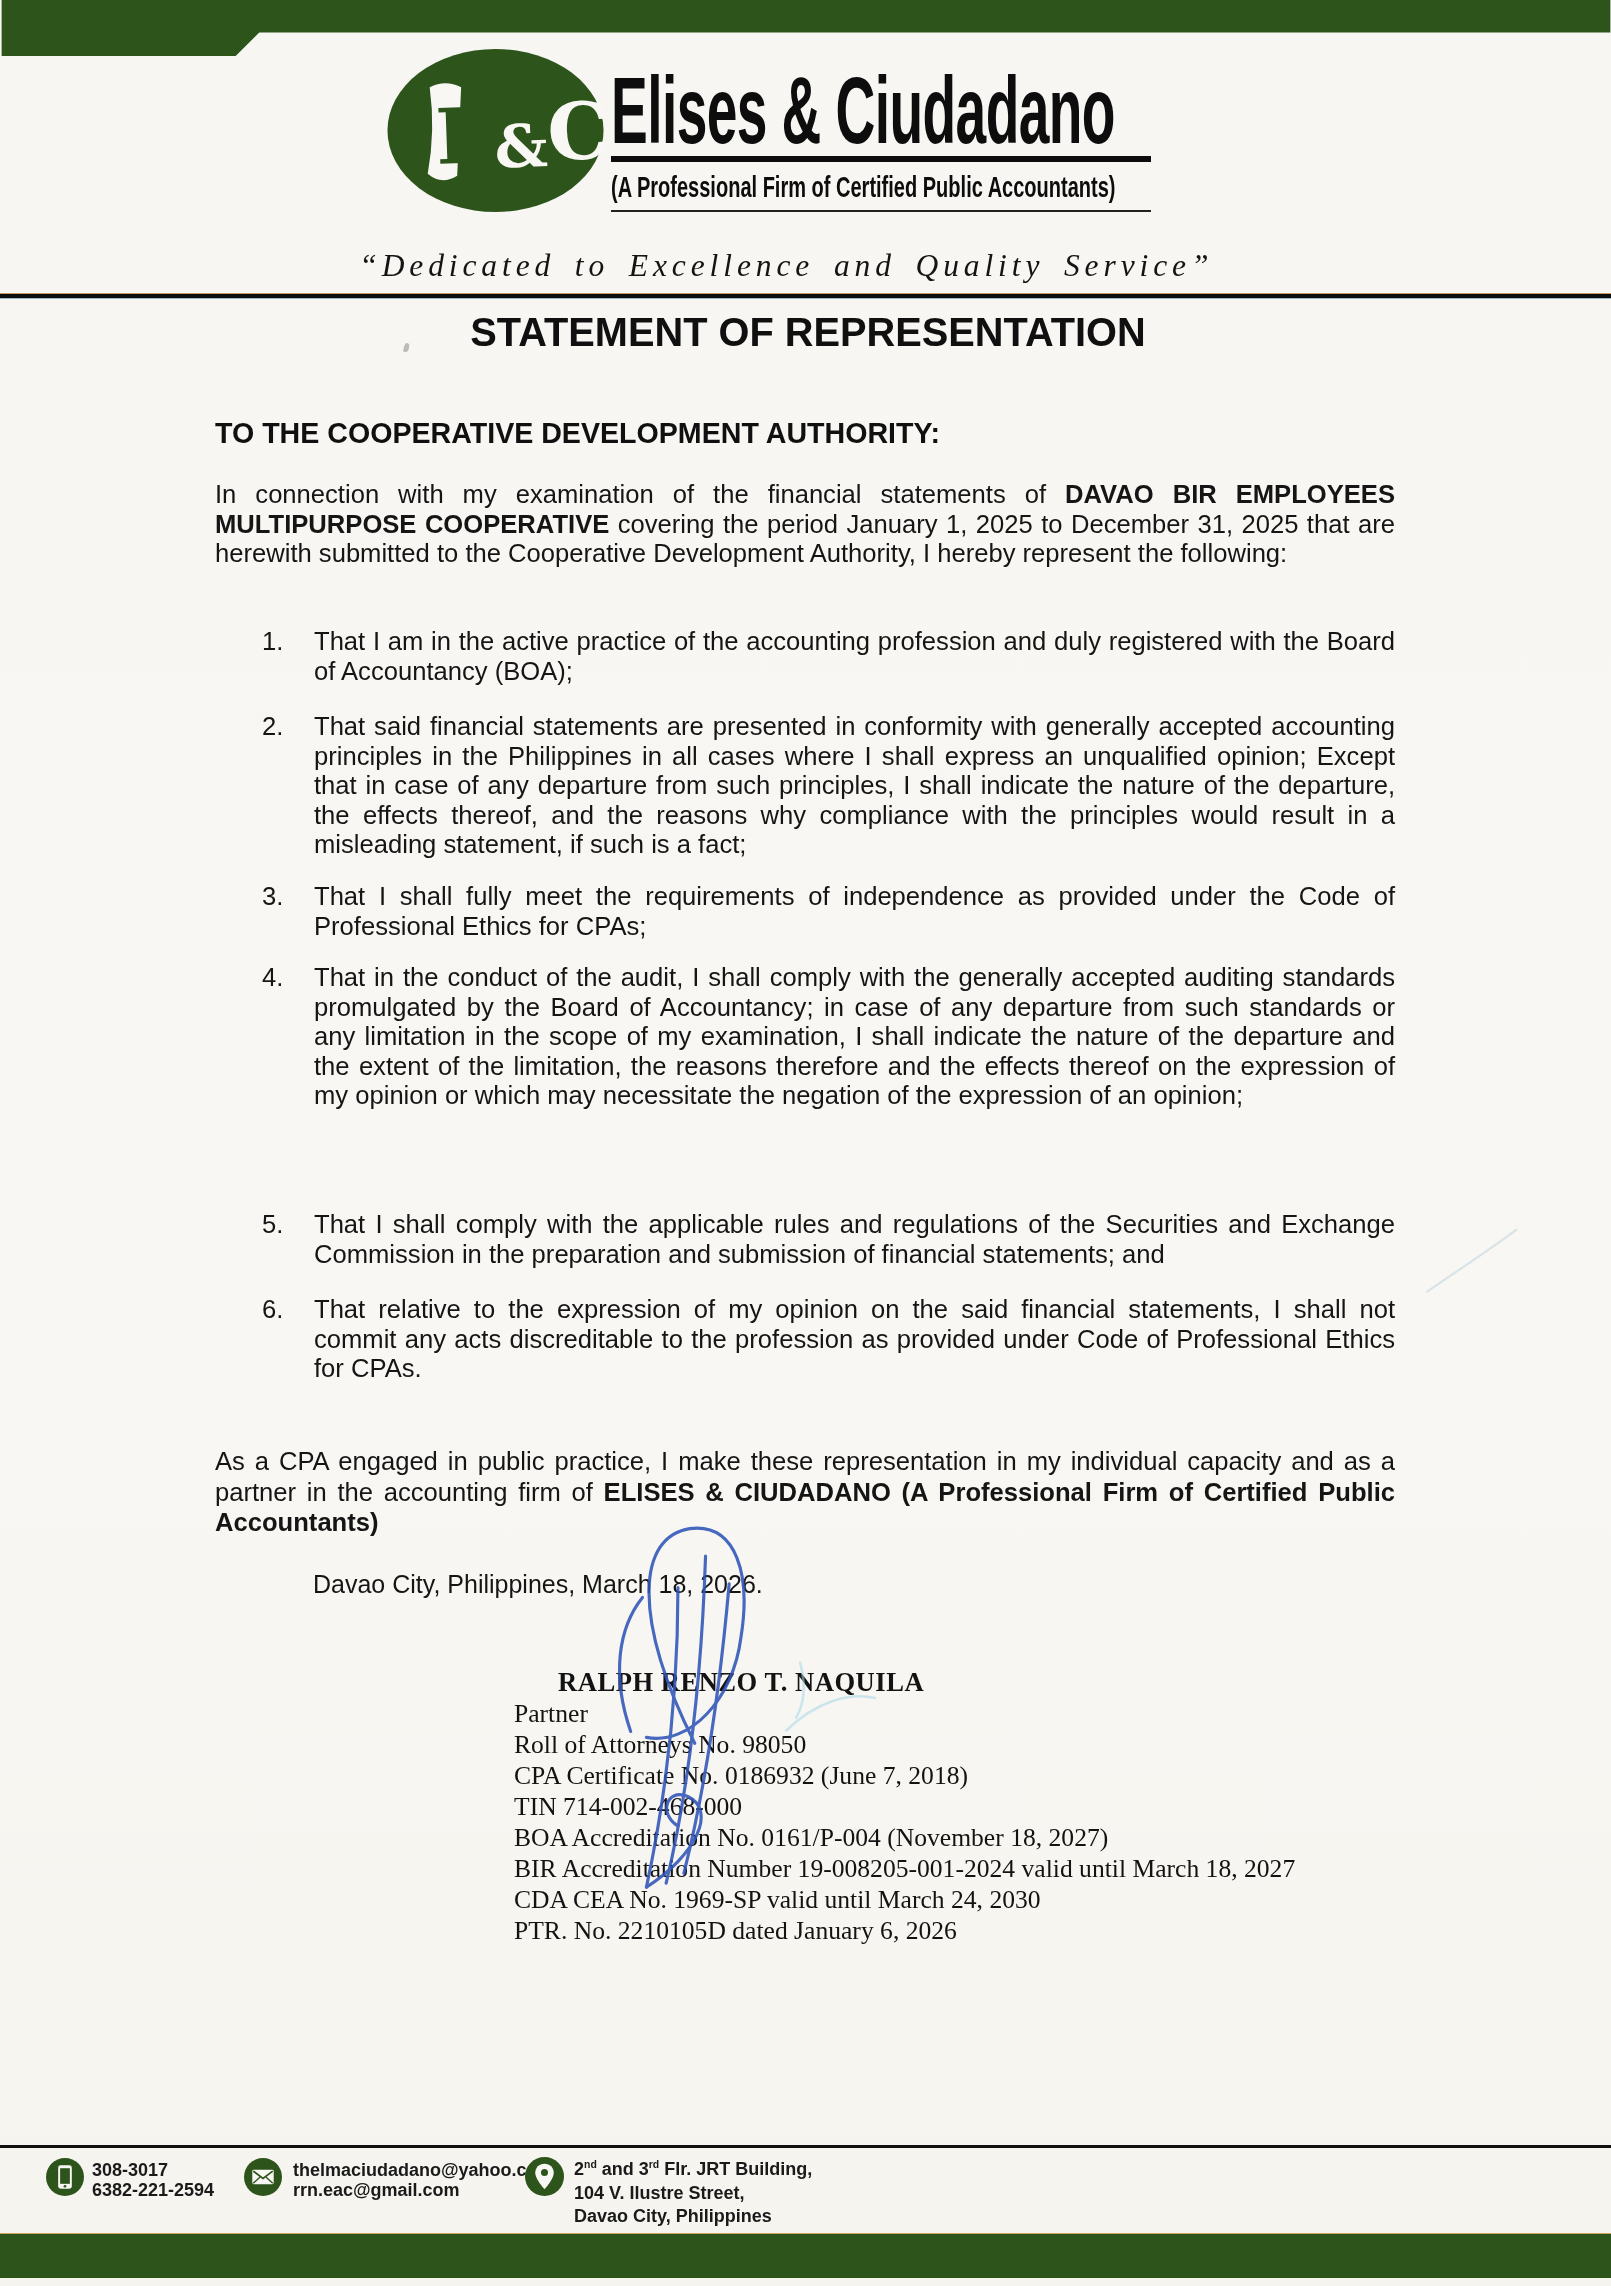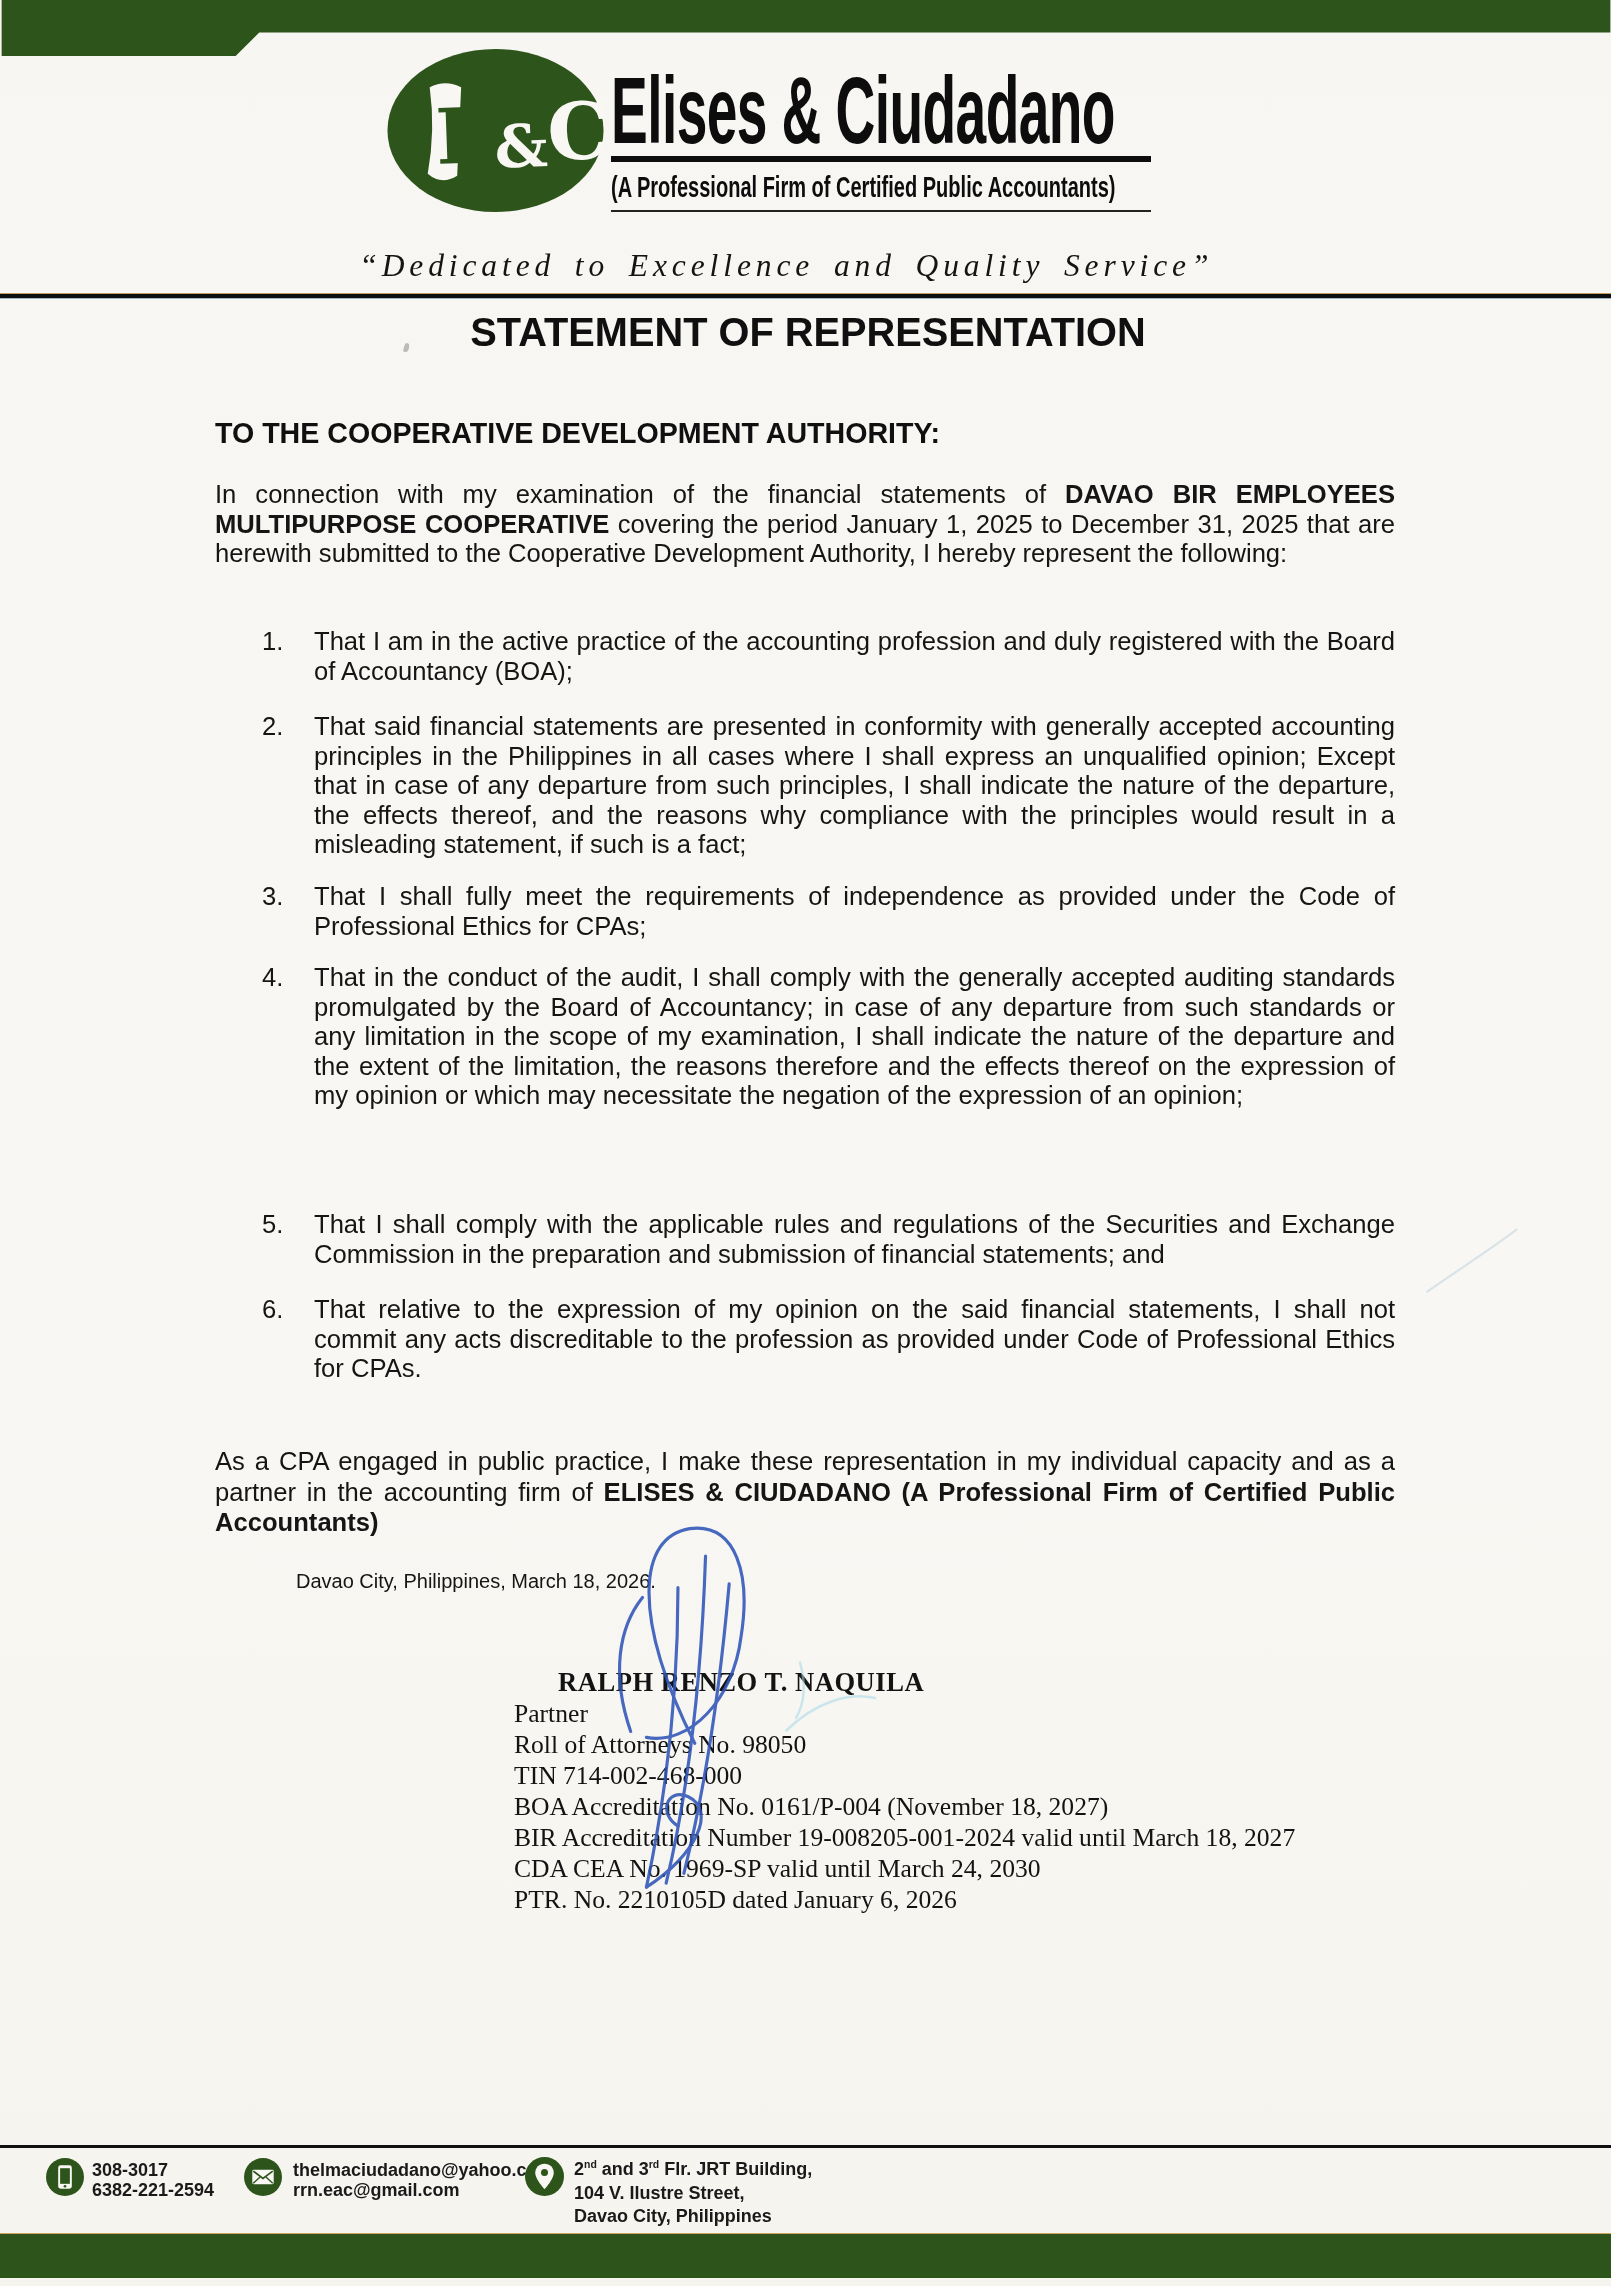--- a/index.html
+++ b/index.html
@@ -40,21 +40,21 @@
   .addressee{
     position:absolute;left:215px;top:417px;
     font-weight:bold;font-size:28.6px;color:#101010;white-space:nowrap;
   }
   .body-text{font-size:25.6px;line-height:29.6px;text-align:justify;color:#151515;}
   .intro{position:absolute;left:215px;top:480px;width:1180px;}
   .closing{position:absolute;left:215px;top:1446px;width:1180px;line-height:30.5px;}
   .list-item{position:absolute;left:262px;width:1133px;}
   .list-num{position:absolute;left:0;top:0;font-size:25.6px;line-height:29.6px;color:#151515;}
   .list-text{margin-left:52px;width:1081px;}
-  .dateline{position:absolute;left:296px;top:1570px;font-size:20px;color:#151515;white-space:nowrap;}
+  .dateline{position:absolute;left:313px;top:1570px;font-size:25px;color:#151515;white-space:nowrap;}
   .sigblock{
     position:absolute;left:514px;top:1667px;
     font-family:"Liberation Serif",serif;font-size:25.6px;line-height:31px;color:#131313;white-space:nowrap;
   }
   .sig-name{font-weight:bold;font-size:26.6px;letter-spacing:0.5px;margin-left:44px;}
   sup{font-size:0.58em;line-height:0;text-align:center;}
   b{font-weight:bold;}
   
   .footer-rule{position:absolute;left:0;top:2145px;width:1612px;height:3px;background:#101010;}
   .footer-band{position:absolute;left:0;top:2234px;width:1612px;height:44px;background:var(--green,#2d541a);box-shadow:0 -1px 0 #caa75d;}
@@ -119,20 +119,21 @@
   </div>
 
   <div class="body-text closing">As a CPA engaged in public practice, I make these representation in my individual capacity and as a partner in the accounting firm of <b>ELISES &amp; CIUDADANO (A Professional Firm of Certified Public Accountants)</b></div>
 
   <div class="dateline">Davao City, Philippines, March 18, 2026.</div>
 
   <div class="sigblock">
     <div class="sig-name">RALPH RENZO T. NAQUILA</div>
     <div>Partner</div>
     <div>Roll of Attorneys No. 98050</div>
+    <div>CPA Certificate No. 0186932 (June 7, 2018)</div>
     <div>TIN 714-002-468-000</div>
     <div>BOA Accreditation No. 0161/P-004 (November 18, 2027)</div>
     <div>BIR Accreditation Number 19-008205-001-2024 valid until March 18, 2027</div>
     <div>CDA CEA No. 1969-SP valid until March 24, 2030</div>
     <div>PTR. No. 2210105D dated January 6, 2026</div>
   </div>
 
   <svg class="abs" style="left:0;top:0;pointer-events:none;" width="1612" height="2286" viewBox="0 0 1636 2321">
     <g fill="none" stroke="var(--ink,#2f55b8)" stroke-width="3.2" stroke-linecap="round" opacity="0.88">
       <path d="M 705 1770 C 640 1640, 648 1560, 700 1552 C 748 1546, 762 1600, 752 1662 C 744 1726, 700 1772, 656 1764"></path>

